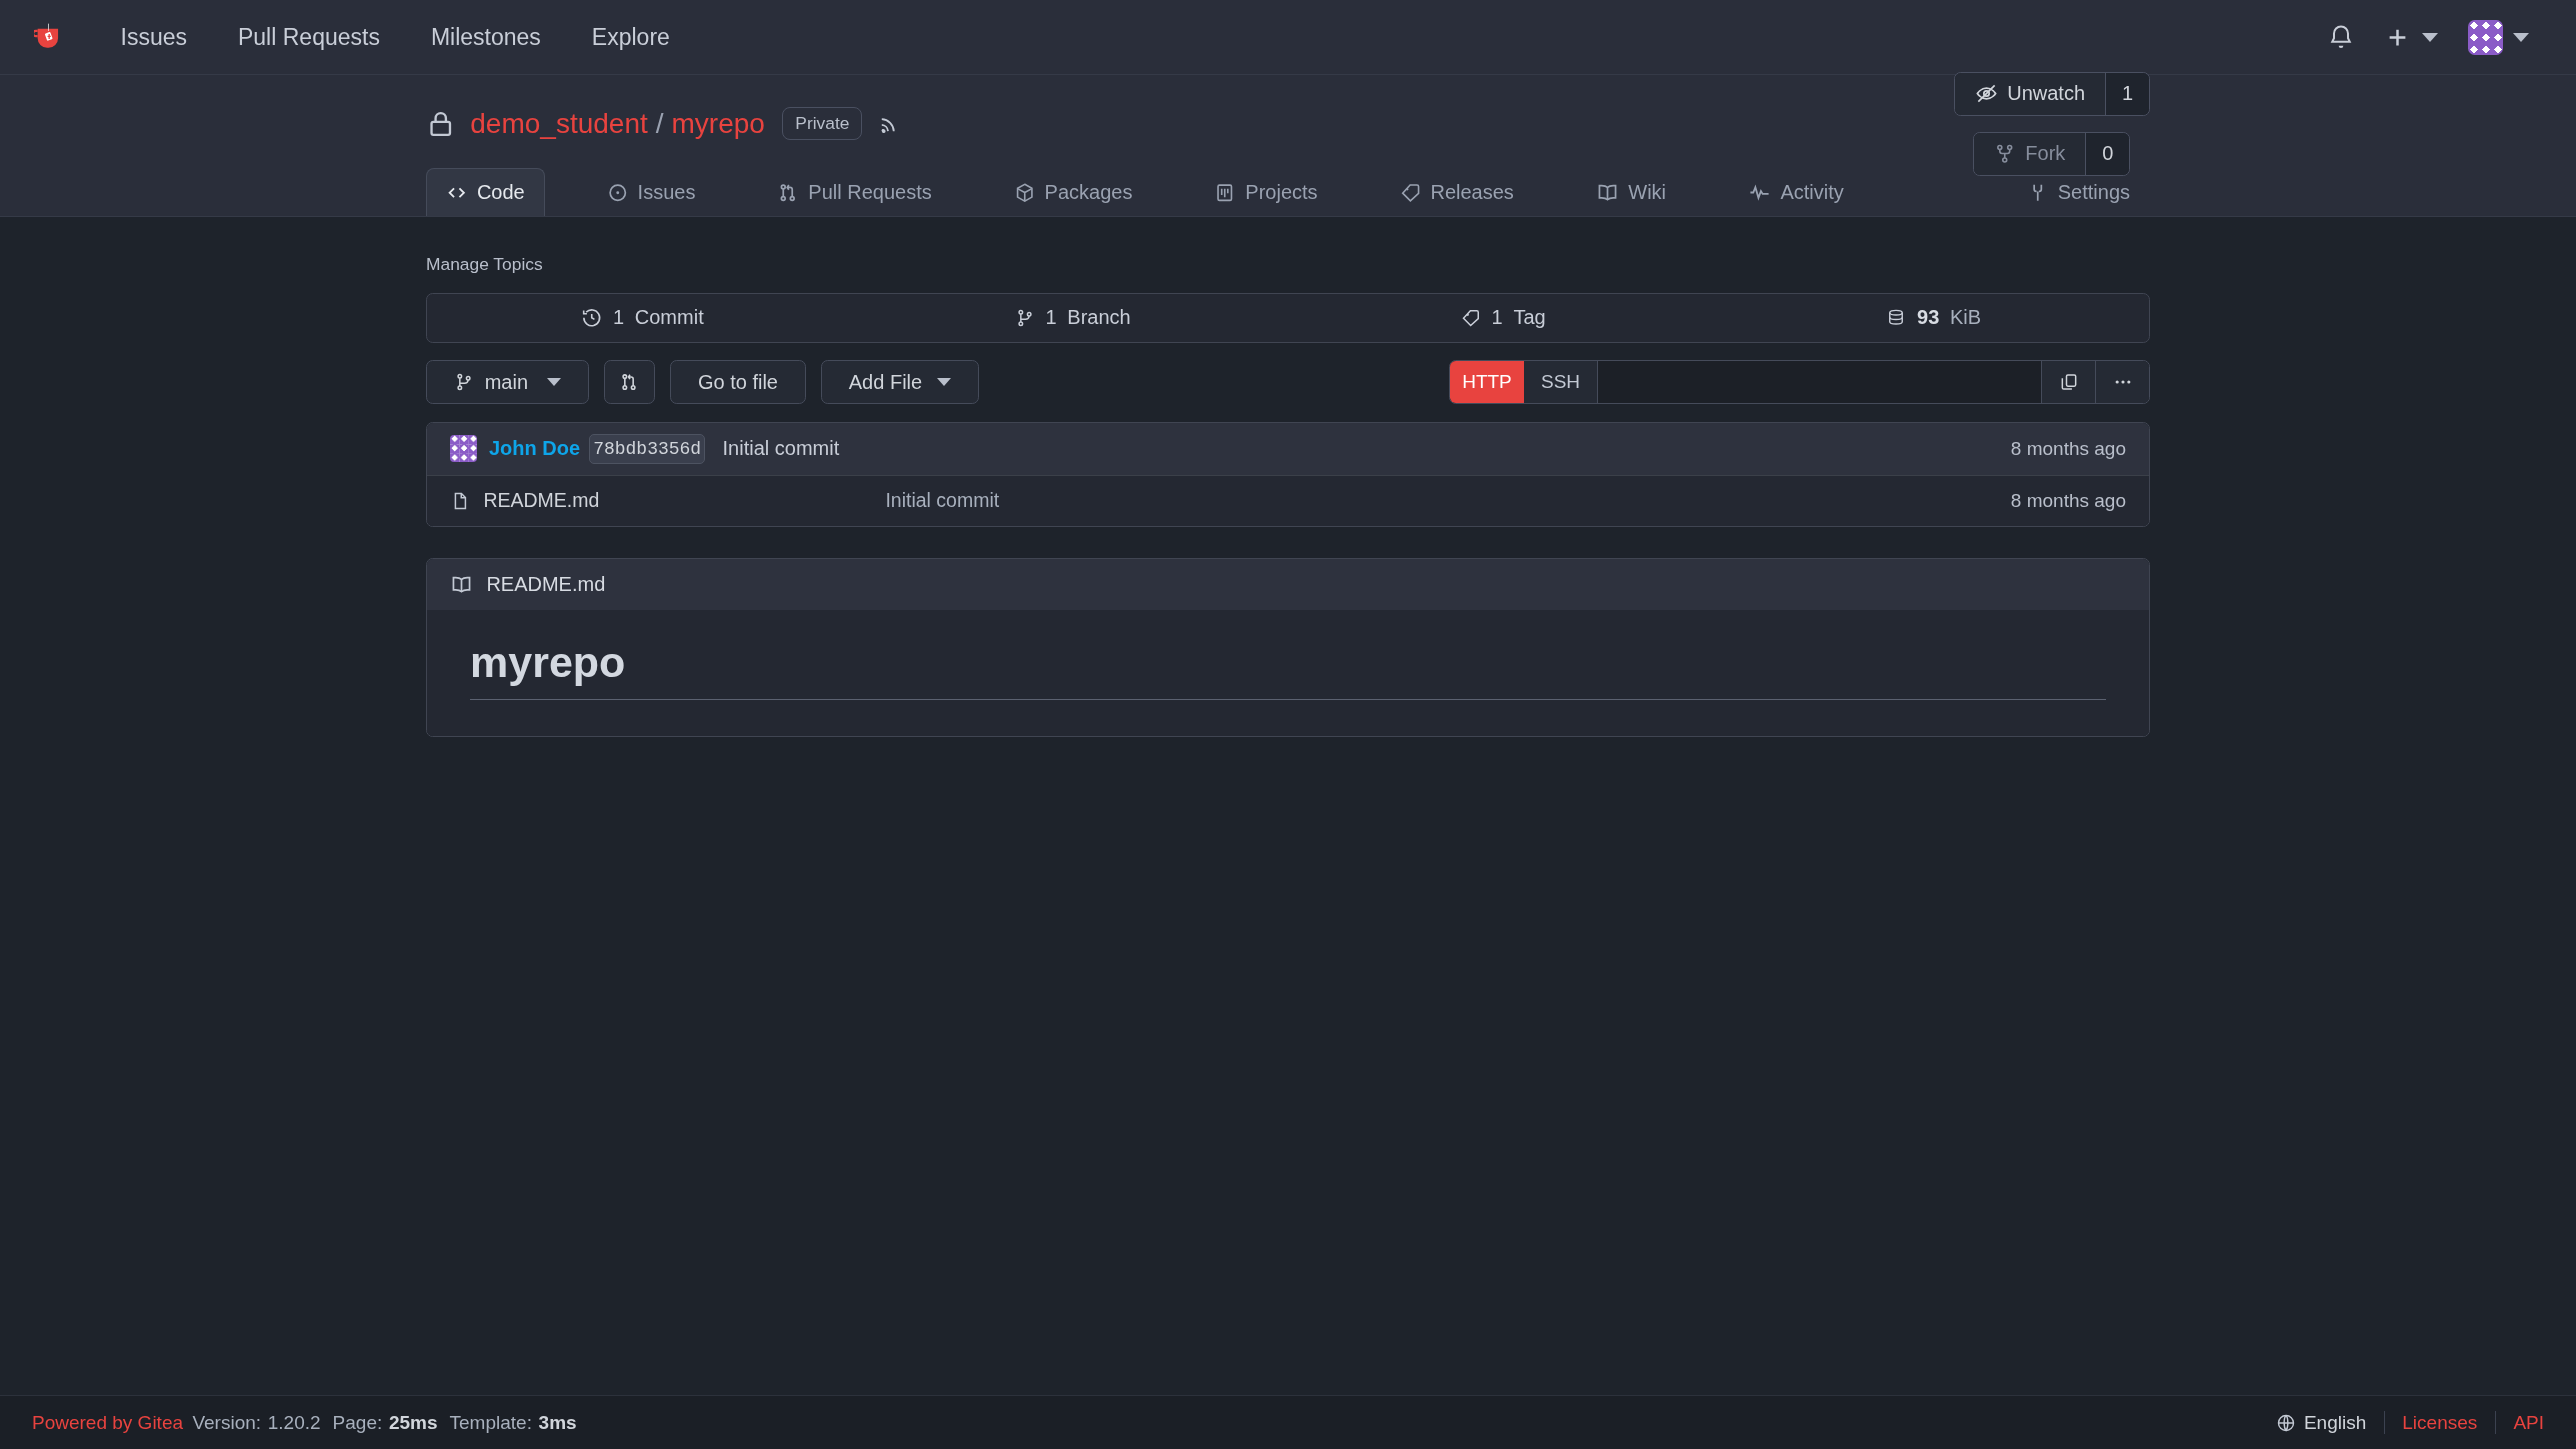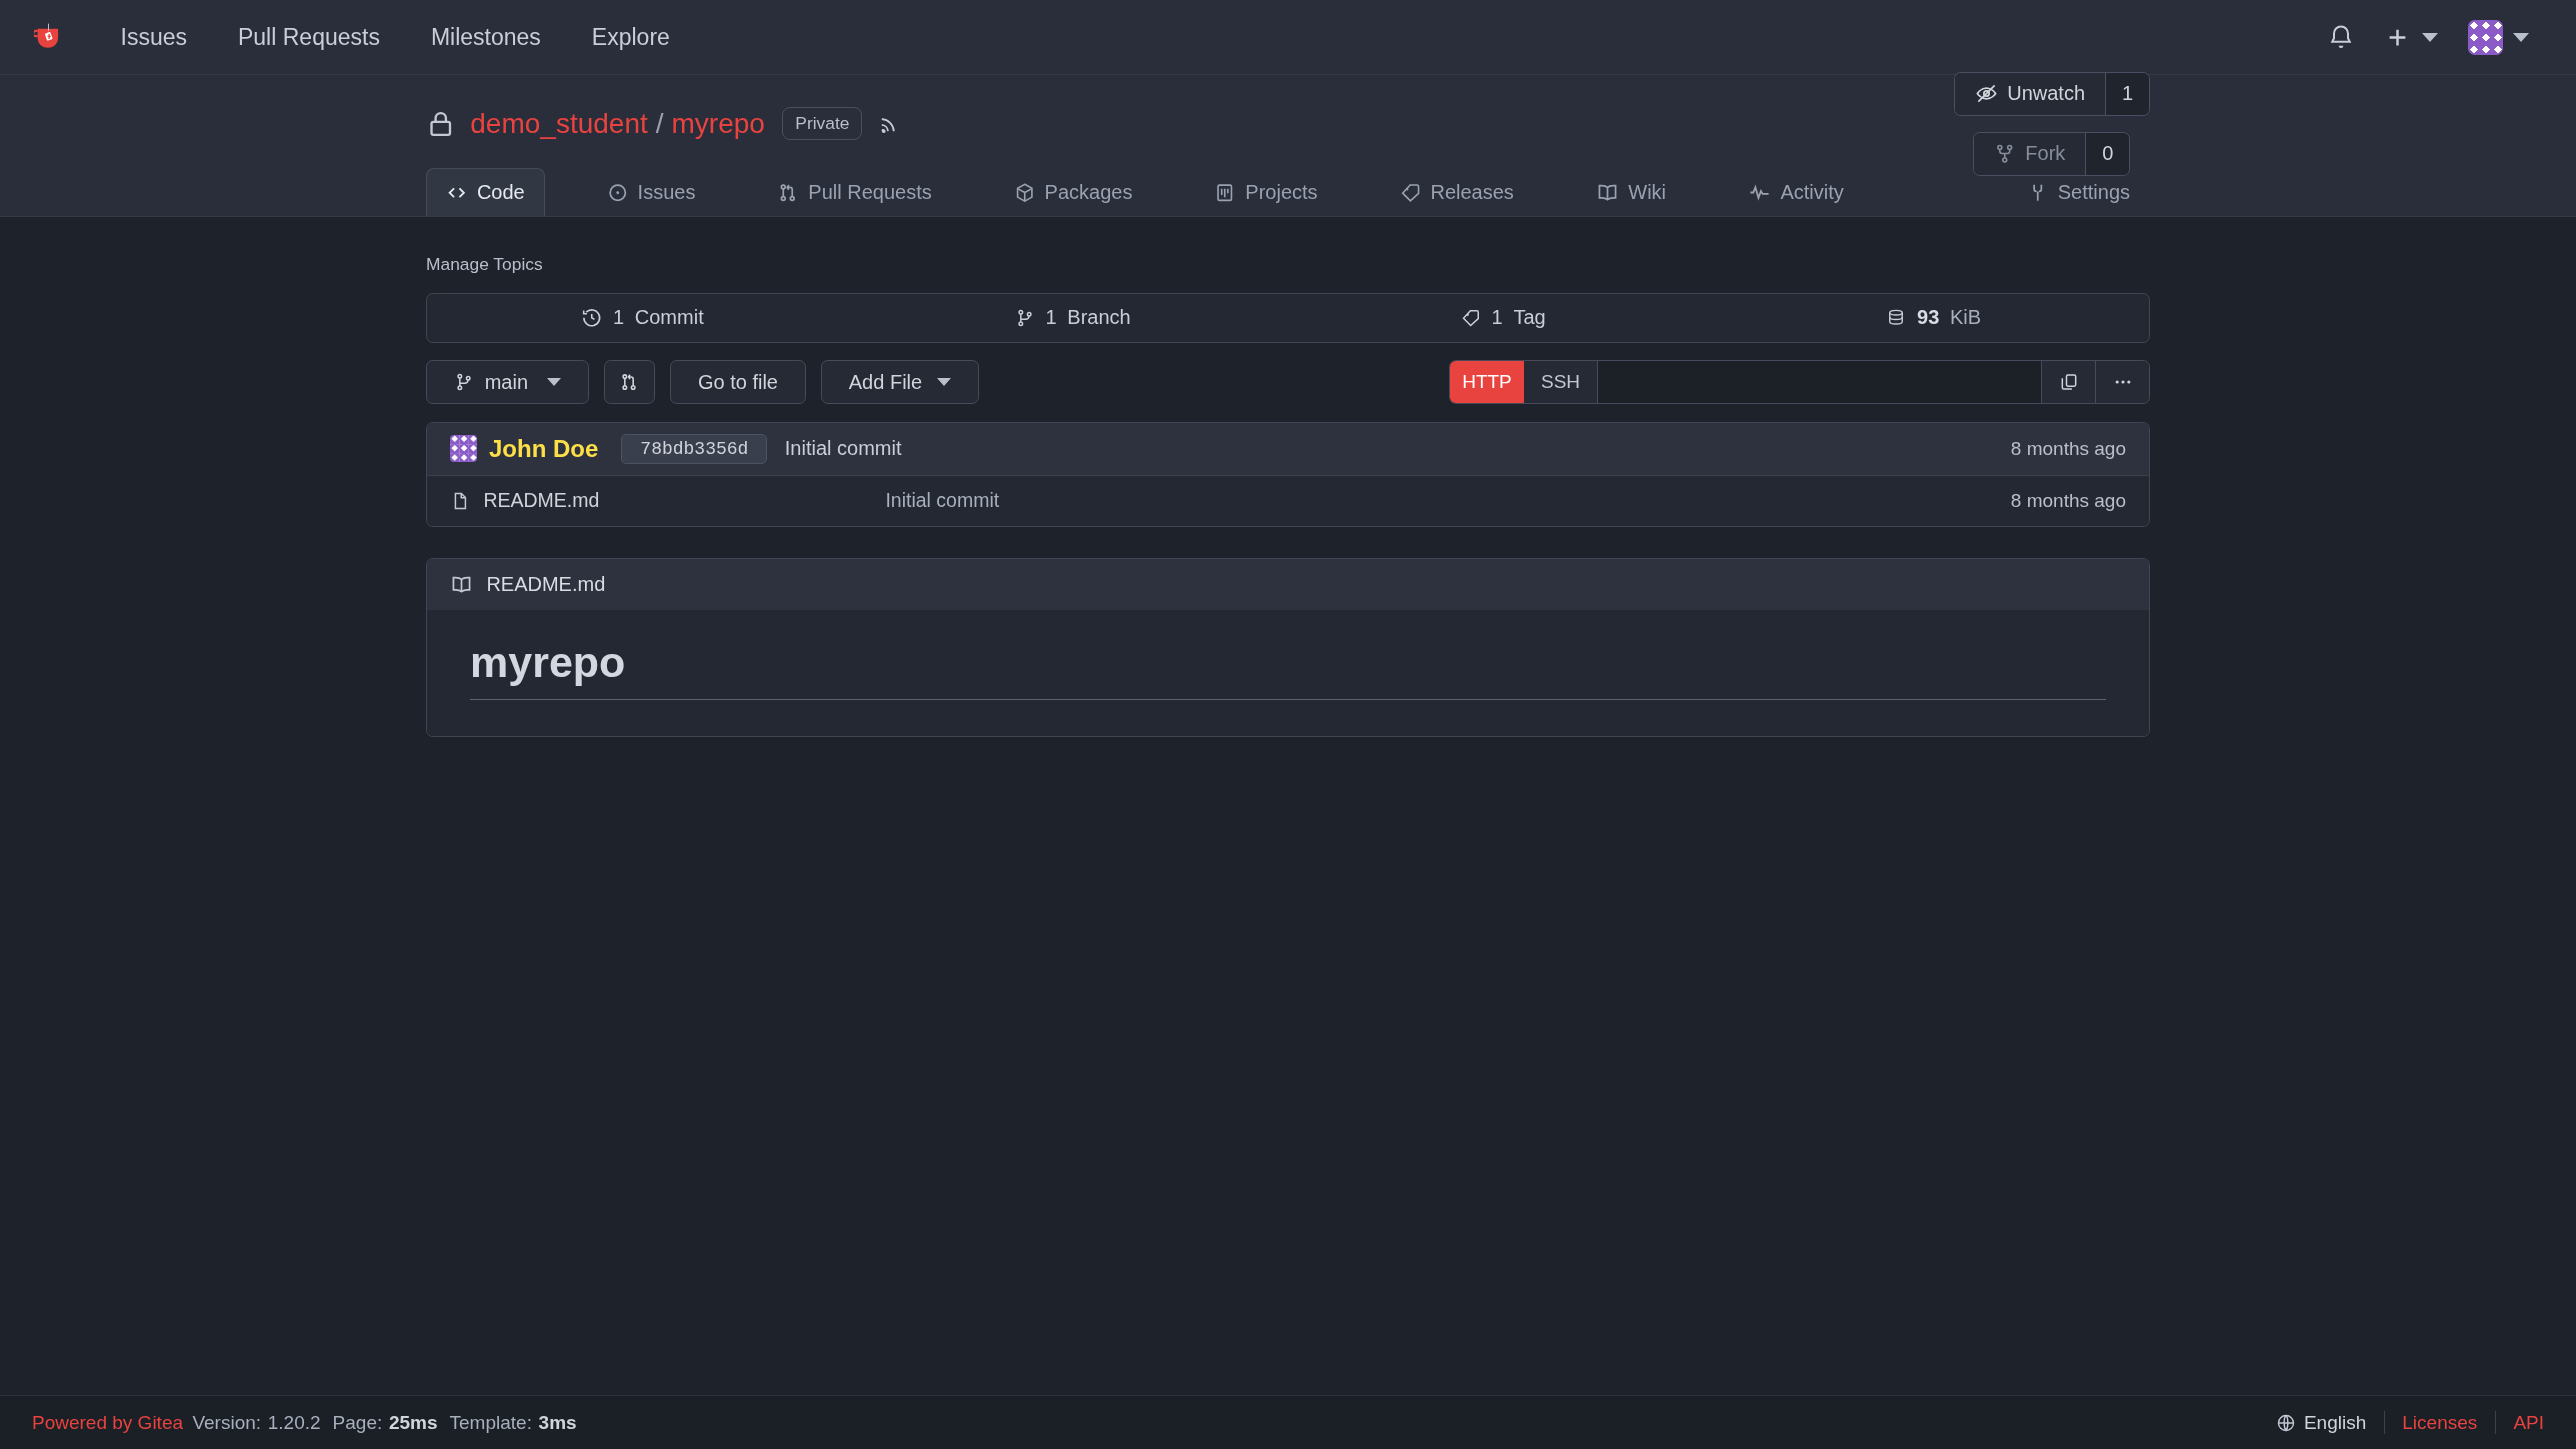--- a/index.html
+++ b/index.html
@@ -115,24 +115,24 @@
     display: flex; align-items: center; height: 52px; background: #2e323e; padding: 0 23px;
   }
   .commit-avatar {
     width: 27px; height: 27px; border-radius: 4px; margin-right: 12px; flex: none;
     background-color: #ffffff;
     background-image:
       repeating-linear-gradient(45deg, #8b5cc7 0 4.7px, transparent 4.7px 9.4px),
       repeating-linear-gradient(-45deg, #8b5cc7 0 4.7px, transparent 4.7px 9.4px);
     background-size: 9.4px 9.4px, 9.4px 9.4px;
   }
-  .commit-author { font-size: 24px; color: #fde047; font-weight: bold; margin-right: 23px; cursor:pointer; }
+  .commit-author { font-size: 20px; color: #0ea5e9; font-weight: bold; margin-right: 9px; cursor:pointer; }
   .commit-sha {
     font-family: "Liberation Mono", monospace; font-size: 18px; color: #d1d5db;
-    background: #3a3f4d; border: 1.3px solid #4d5361; border-radius: 5px; padding: 4px 18px; margin-right: 17.4px; cursor: pointer;
+    background: #3a3f4d; border: 1.3px solid #4d5361; border-radius: 5px; padding: 4px 3px; margin-right: 17.4px; cursor: pointer;
   }
   .commit-msg { font-size: 20px; color: #c9ced8; cursor: pointer; }
   .commit-time { margin-left: auto; font-size: 19px; color: #b9bfcb; }
   .file-row {
     display: flex; align-items: center; height: 51px; background: #242832;
     border-top: 1.3px solid #3b4049; padding: 0 23px;
   }
   .file-icon { margin-right: 13.4px; display:flex; align-items:center; }
   .file-name { font-size: 19.5px; color: #d1d5db; cursor: pointer; width: 402px; }
   .file-commit { font-size: 19.5px; color: #a8b0bd; cursor: pointer; flex: 1; }

